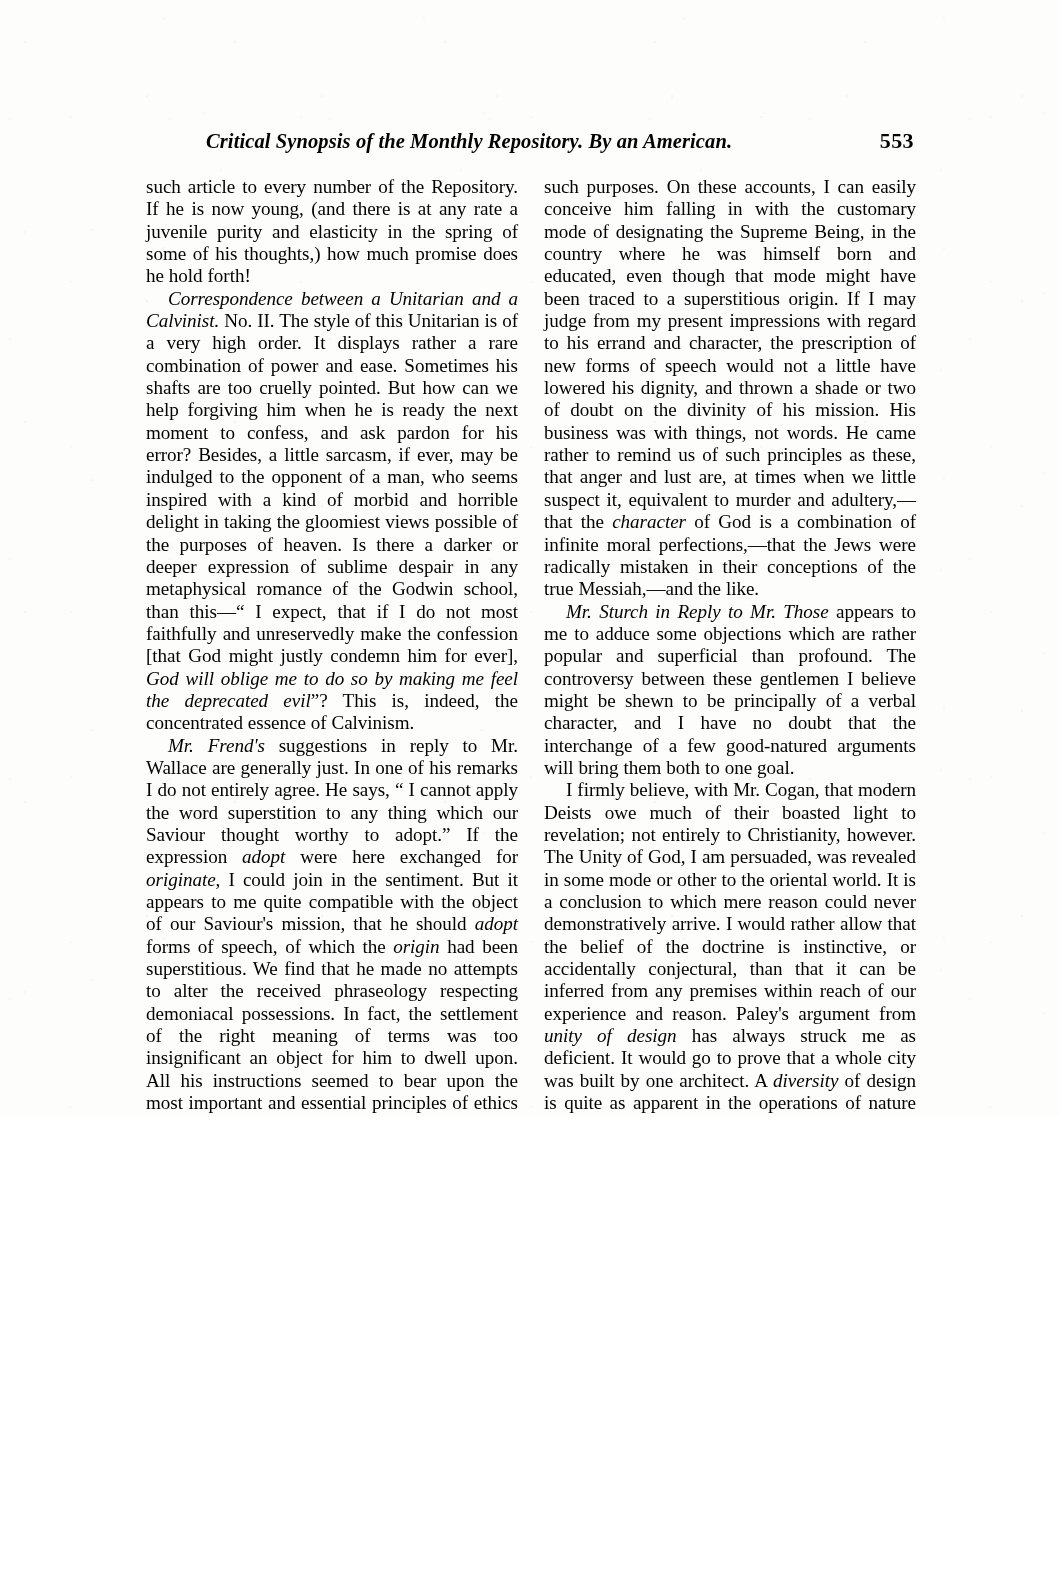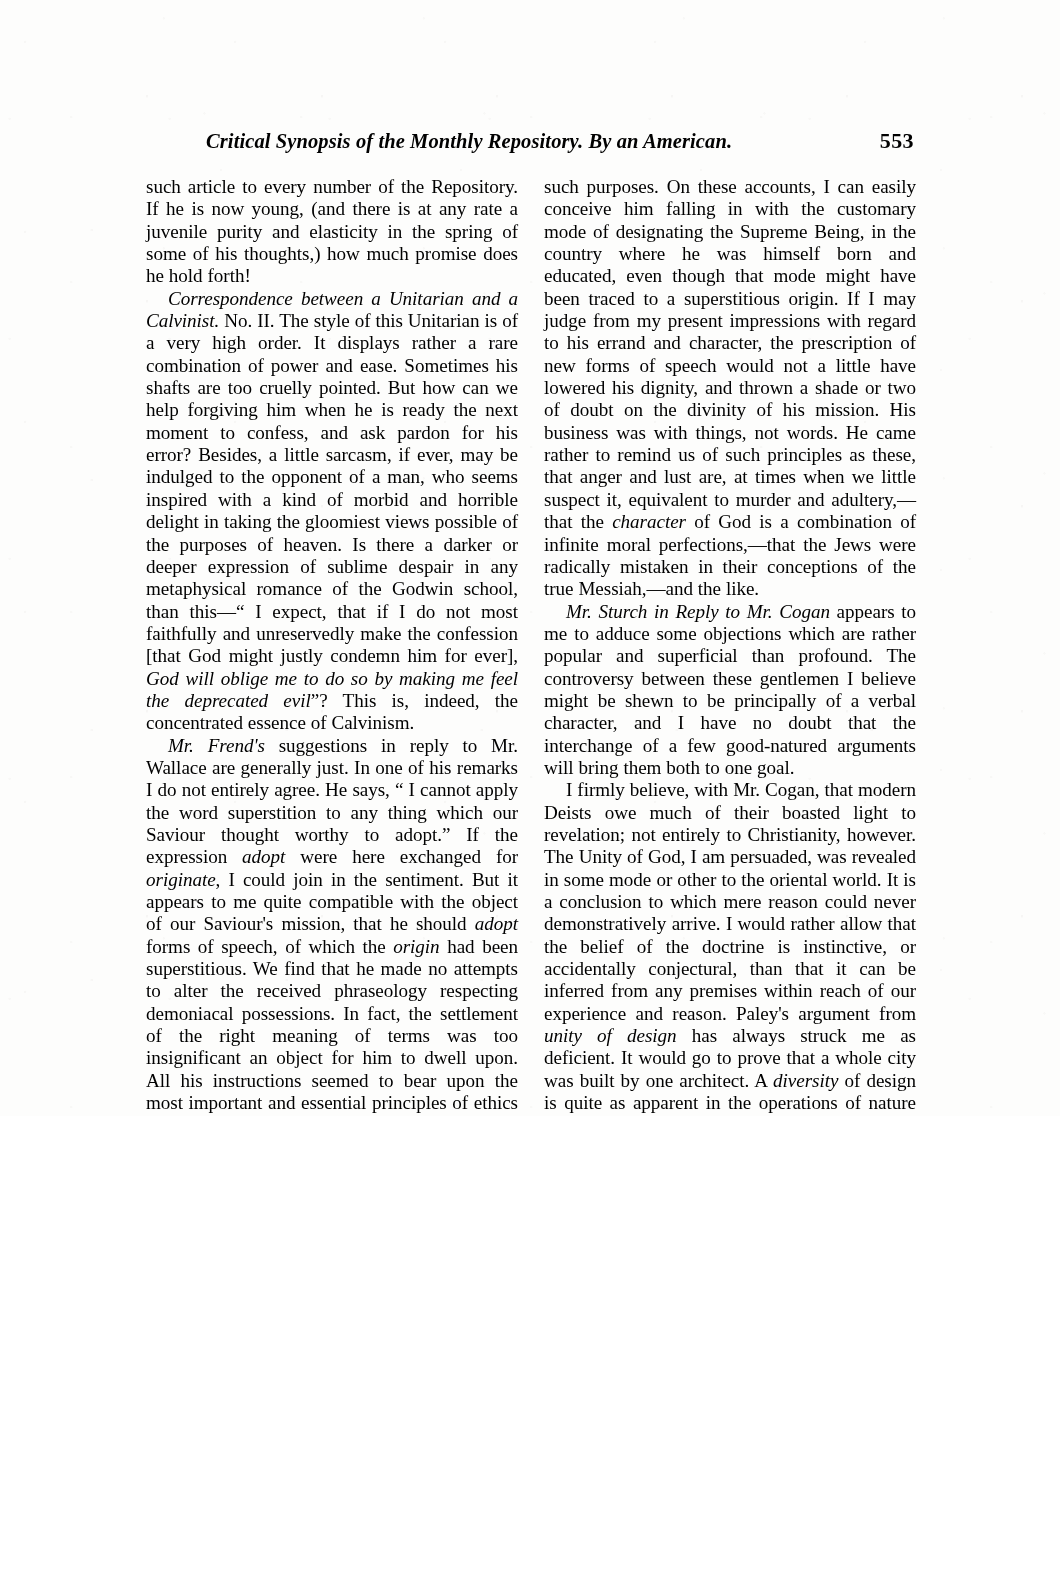--- a/index.html
+++ b/index.html
@@ -123,21 +123,21 @@
   <div class="columns ink">
 
     <div class="col">
       <p class="para">such article to every number of the Repository. If he is now young, (and there is at any rate a juvenile purity and elasticity in the spring of some of his thoughts,) how much promise does he hold forth!</p>
       <p class="para indent"><i>Correspondence between a Unitarian and a Calvinist.</i> No. II. The style of this Unitarian is of a very high order. It displays rather a rare combination of power and ease. Sometimes his shafts are too cruelly pointed. But how can we help forgiving him when he is ready the next moment to confess, and ask pardon for his error? Besides, a little sarcasm, if ever, may be indulged to the opponent of a man, who seems inspired with a kind of morbid and horrible delight in taking the gloomiest views possible of the purposes of heaven. Is there a darker or deeper expression of sublime despair in any metaphysical romance of the Godwin school, than this—“ I expect, that if I do not most faithfully and unreservedly make the confession [that God might justly condemn him for ever], <i>God will oblige me to do so by making me feel the deprecated evil</i>”? This is, indeed, the concentrated essence of Calvinism.</p>
       <p class="para indent"><i>Mr. Frend's</i> suggestions in reply to Mr. Wallace are generally just. In one of his remarks I do not entirely agree. He says, “ I cannot apply the word superstition to any thing which our Saviour thought worthy to adopt.” If the expression <i>adopt</i> were here exchanged for <i>originate</i>, I could join in the sentiment. But it appears to me quite compatible with the object of our Saviour's mission, that he should <i>adopt</i> forms of speech, of which the <i>origin</i> had been superstitious. We find that he made no attempts to alter the received phraseology respecting demoniacal possessions. In fact, the settlement of the right meaning of terms was too insignificant an object for him to dwell upon. All his instructions seemed to bear upon the most important and essential principles of ethics and religion. Other questions he left to the decision of critics and philosophers, since the natural reason of man is sufficient for</p>
     </div>
 
     <div class="col">
       <p class="para">such purposes. On these accounts, I can easily conceive him falling in with the customary mode of designating the Supreme Being, in the country where he was himself born and educated, even though that mode might have been traced to a superstitious origin. If I may judge from my present impressions with regard to his errand and character, the prescription of new forms of speech would not a little have lowered his dignity, and thrown a shade or two of doubt on the divinity of his mission. His business was with things, not words. He came rather to remind us of such principles as these, that anger and lust are, at times when we little suspect it, equivalent to murder and adultery,—that the <i>character</i> of God is a combination of infinite moral perfections,—that the Jews were radically mistaken in their conceptions of the true Messiah,—and the like.</p>
-      <p class="para indent"><i>Mr. Sturch in Reply to Mr. Cogan</i> appears to me to adduce some objections which are rather popular and superficial than profound. The controversy between these gentlemen I believe might be shewn to be principally of a verbal character, and I have no doubt that the interchange of a few good-natured arguments will bring them both to one goal.</p>
+      <p class="para indent"><i>Mr. Sturch in Reply to Mr. Those</i> appears to me to adduce some objections which are rather popular and superficial than profound. The controversy between these gentlemen I believe might be shewn to be principally of a verbal character, and I have no doubt that the interchange of a few good-natured arguments will bring them both to one goal.</p>
       <p class="para indent">I firmly believe, with Mr. Cogan, that modern Deists owe much of their boasted light to revelation; not entirely to Christianity, however. The Unity of God, I am persuaded, was revealed in some mode or other to the oriental world. It is a conclusion to which mere reason could never demonstratively arrive. I would rather allow that the belief of the doctrine is instinctive, or accidentally conjectural, than that it can be inferred from any premises within reach of our experience and reason. Paley's argument from <i>unity of design</i> has always struck me as deficient. It would go to prove that a whole city was built by one architect. A <i>diversity</i> of design is quite as apparent in the operations of nature and providence, as unity. On the other hand, I cannot allow to Mr. Sturch that Cicero possessed a conception of the Deity at all corresponding with the vast, and all-embracing idea of him which is taught us by Jesus Christ and his religion. Those</p>
     </div>
 
   </div>
 
   <div class="footline ink">
     <span class="vol-mark">VOL. XIX.</span>
     <span class="sig-mark">
       <span>4</span><span class="sig-letter">B</span>
     </span>

